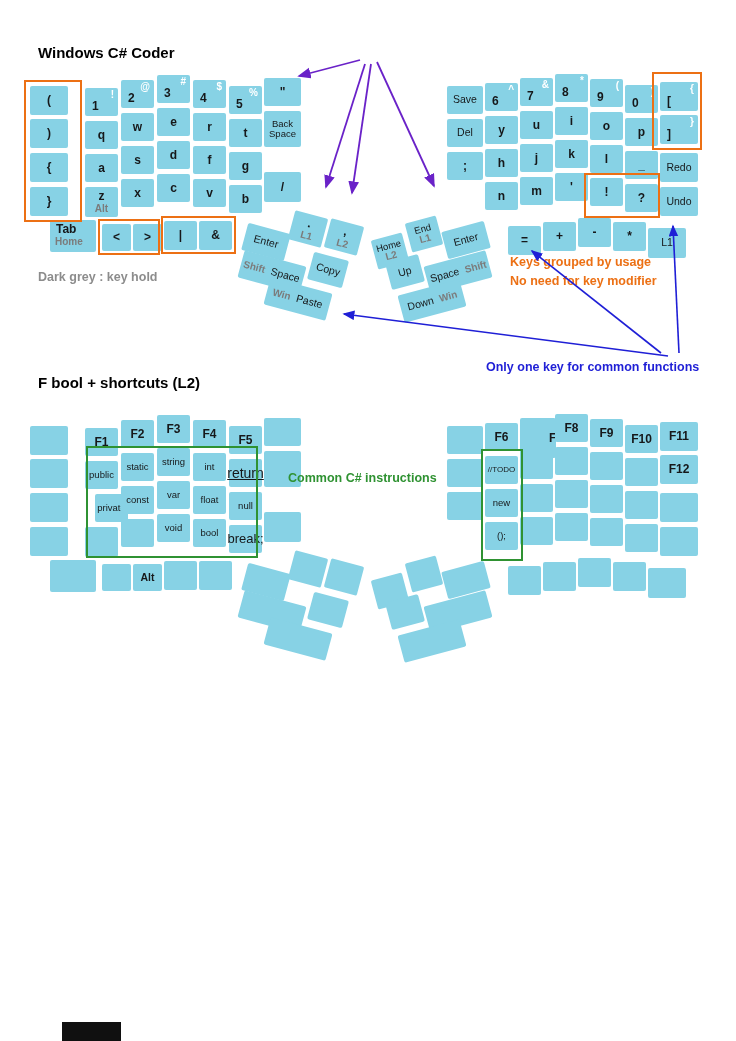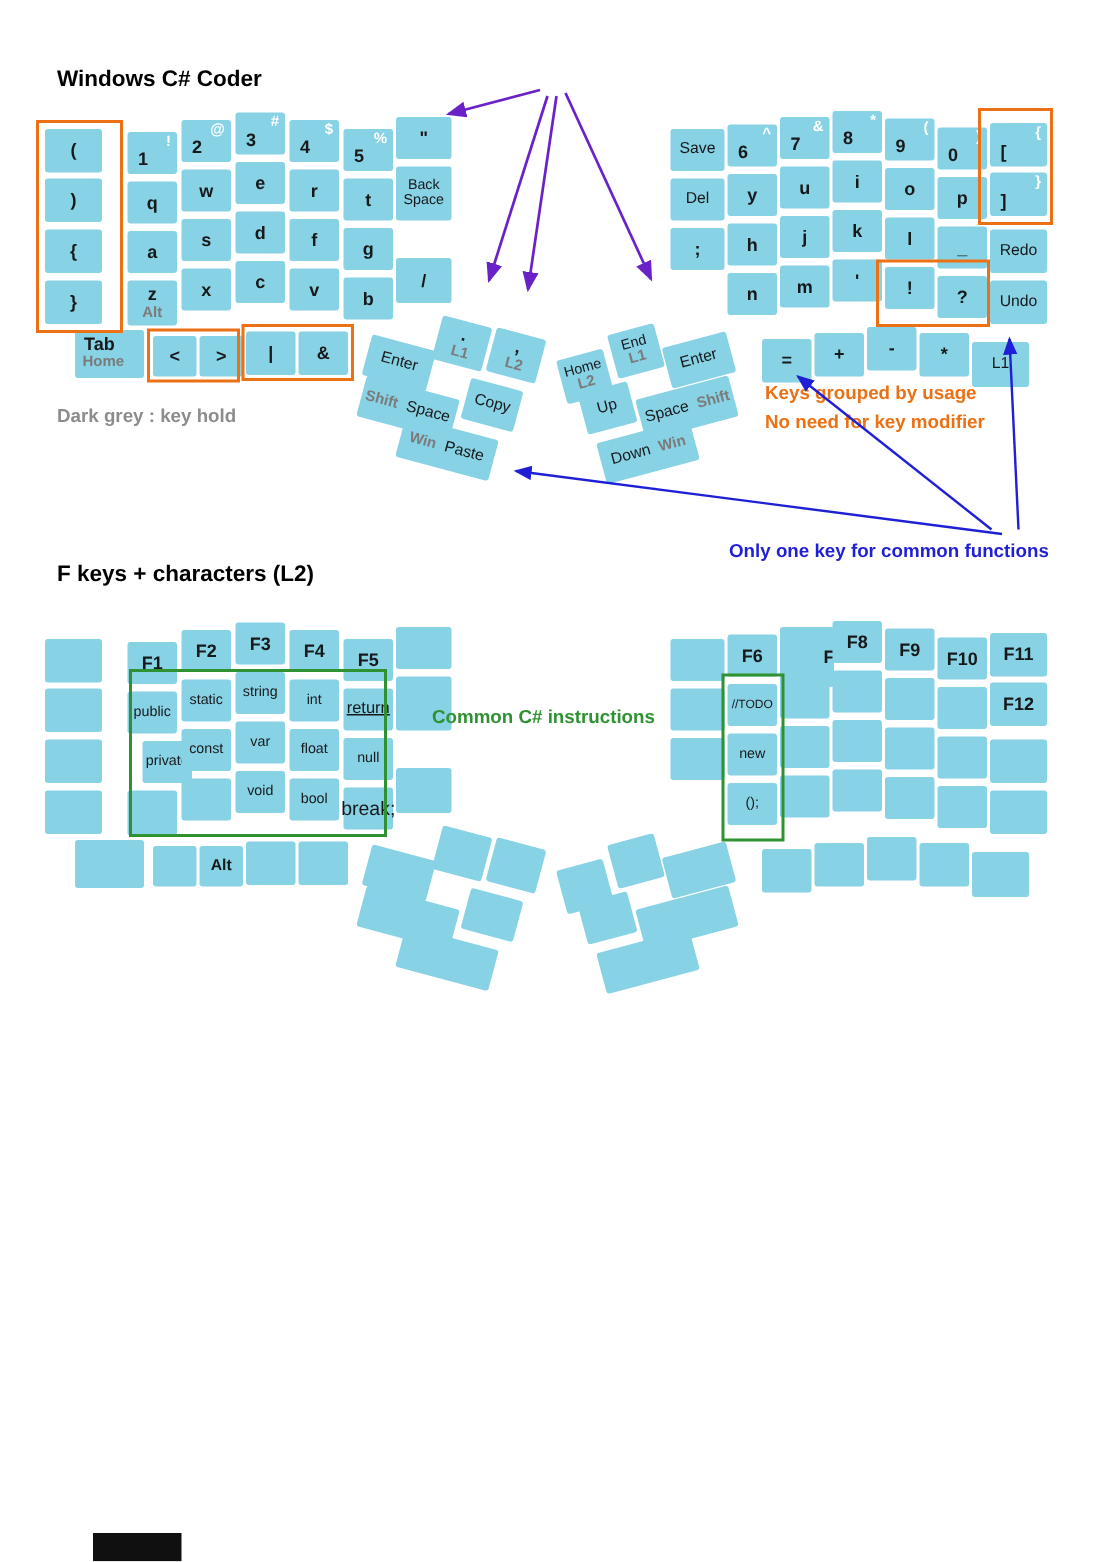--- a/index.html
+++ b/index.html
@@ -44,21 +44,21 @@
   .mp{fill:var(--purple);}
   .mb{fill:var(--blue);}
   #footer-bar{position:absolute;left:62px;top:1022px;width:59px;height:19px;background:#101010;z-index:2;}
 </style>
 </head>
 <body>
 
 <div class="canvas">
 
   <div id="title-main" class="title">Windows C# Coder</div>
-  <div id="title-flayer" class="title">F keys + characters (L2)</div>
+  <div id="title-flayer" class="title">F bool + shortcuts (L2)</div>
 
   <div id="note-darkgrey" class="note">Dark grey : key hold</div>
   <div id="note-grouped1" class="note">Keys grouped by usage</div>
   <div id="note-grouped2" class="note">No need for key modifier</div>
   <div id="note-onekey" class="note">Only one key for common functions</div>
   <div id="note-csharp" class="note">Common C# instructions</div>
 
   <div id="key-layer">
       <div class="key" style="left: 30px; top: 86px; width: 38px; height: 29px;">
         <span class="klabel">(</span>
@@ -336,21 +336,21 @@
       <div class="key" style="left: 121px; top: 453px; width: 33px; height: 28px;">
         <span class="klabel" style="font-size: 9.5px; font-weight: 400;">static</span>
       </div>
       <div class="key" style="left: 157px; top: 448px; width: 33px; height: 28px;">
         <span class="klabel" style="font-size: 9.5px; font-weight: 400;">string</span>
       </div>
       <div class="key" style="left: 193px; top: 453px; width: 33px; height: 28px;">
         <span class="klabel" style="font-size: 9.5px; font-weight: 400;">int</span>
       </div>
       <div class="key" style="left: 229px; top: 459px; width: 33px; height: 28px;">
-        <span class="klabel" style="font-size: 11px; font-weight: 400; text-decoration: underline;">return</span>
+        <span class="klabel" style="font-size: 14px; font-weight: 400; text-decoration: underline;">return</span>
       </div>
       <div class="key" style="left: 264px; top: 451px; width: 37px; height: 36px;"></div>
       <div class="key" style="left: 85px; top: 494px; width: 33px; height: 28px; margin-left: 10px;">
         <span class="klabel" style="font-size: 9.5px; font-weight: 400;">private</span>
       </div>
       <div class="key" style="left: 121px; top: 486px; width: 33px; height: 28px;">
         <span class="klabel" style="font-size: 9.5px; font-weight: 400;">const</span>
       </div>
       <div class="key" style="left: 157px; top: 481px; width: 33px; height: 28px;">
         <span class="klabel" style="font-size: 9.5px; font-weight: 400;">var</span>

